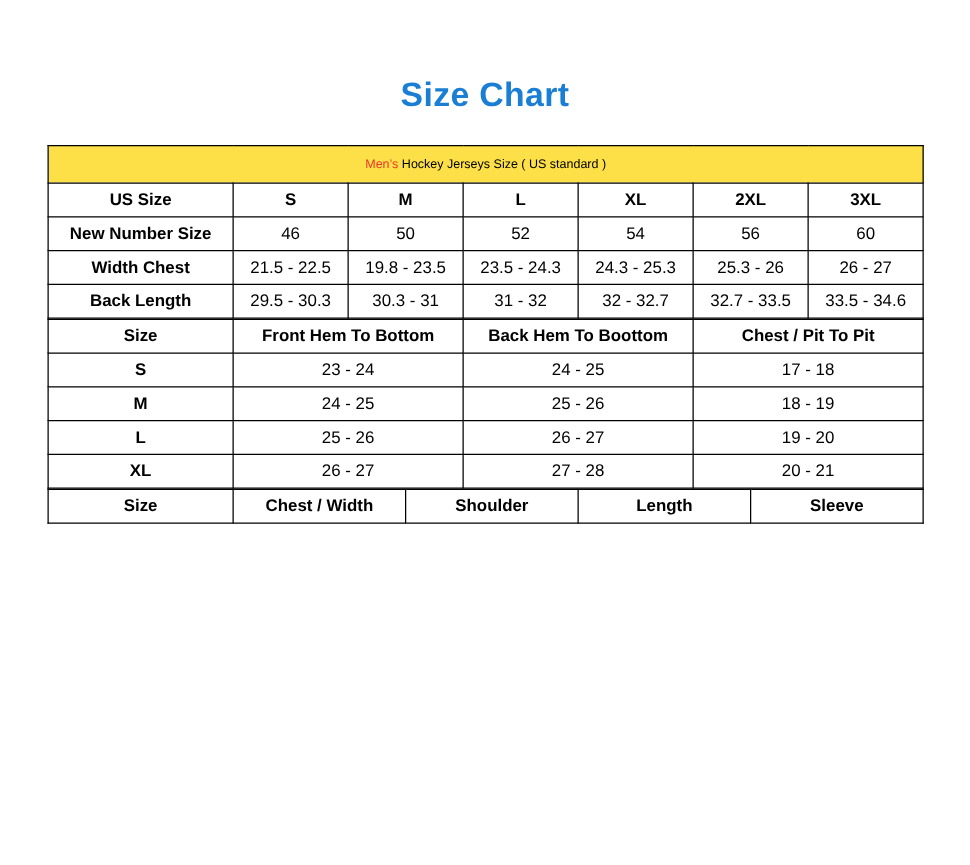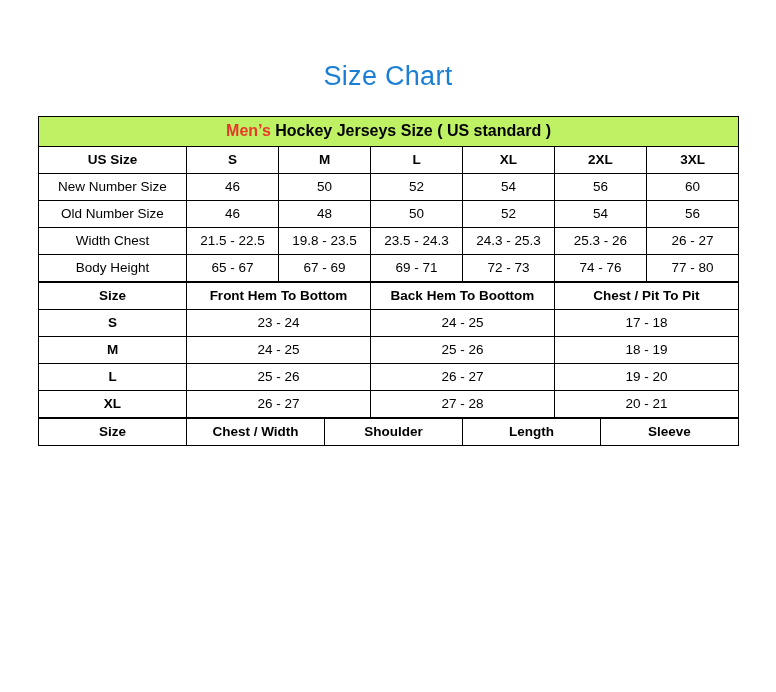--- a/index.html
+++ b/index.html
@@ -17,21 +17,21 @@
   .page {
     position: relative;
     width: 776px;
     height: 692px;
     box-sizing: border-box;
   }
   .title {
     text-align: center;
     color: #1a7fd4;
     font-size: 27px;
-    font-weight: normal;
+    font-weight: bold;
     letter-spacing: 0.3px;
     padding-top: 62px;
     padding-bottom: 0;
     line-height: 1.1;
   }
   .tables {
     margin: 24px 38px 0 38px;
   }
   table {
     border-collapse: collapse;
@@ -41,34 +41,34 @@
   td, th {
     border: 1px solid #000000;
     font-size: 13.5px;
     text-align: center;
     vertical-align: middle;
     padding: 0;
     height: 26px;
     font-weight: normal;
   }
   .banner td {
-    background: #bef264;
-    font-size: 16px;
-    font-weight: bold;
+    background: #fde047;
+    font-size: 10px;
+    font-weight: normal;
     height: 29px;
   }
   .banner .accent {
     color: #e8392a;
   }
   .hdr td {
     font-weight: bold;
     margin-top: 28px;
   }
   .rowlabel {
-    font-weight: normal;
+    font-weight: bold;
   }
   .bold {
     font-weight: bold;
   }
   
   .men col.c0 { width: 148px; }
   .men col.cx { width: 92px; }
   
   .women col.c0 { width: 148px; }
   .women col.c1 { width: 184px; }
@@ -113,45 +113,36 @@
         <tr>
           <td class="rowlabel">New Number Size</td>
           <td>46</td>
           <td>50</td>
           <td>52</td>
           <td>54</td>
           <td>56</td>
           <td>60</td>
         </tr>
         <tr>
-          <td class="rowlabel">Old Number Size</td>
-          <td>46</td>
-          <td>48</td>
-          <td>50</td>
-          <td>52</td>
-          <td>54</td>
-          <td>56</td>
-        </tr>
-        <tr>
           <td class="rowlabel">Width Chest</td>
           <td>21.5 - 22.5</td>
           <td>19.8 - 23.5</td>
           <td>23.5 - 24.3</td>
           <td>24.3 - 25.3</td>
           <td>25.3 - 26</td>
           <td>26 - 27</td>
         </tr>
         <tr>
-          <td class="rowlabel">Body Height</td>
-          <td>65 - 67</td>
-          <td>67 - 69</td>
-          <td>69 - 71</td>
-          <td>72 - 73</td>
-          <td>74 - 76</td>
-          <td>77 - 80</td>
+          <td class="rowlabel">Back Length</td>
+          <td>29.5 - 30.3</td>
+          <td>30.3 - 31</td>
+          <td>31 - 32</td>
+          <td>32 - 32.7</td>
+          <td>32.7 - 33.5</td>
+          <td>33.5 - 34.6</td>
         </tr>
       </tbody>
     </table>
 
     <table class="women">
       <colgroup>
         <col class="c0">
           <col class="c1">
           <col class="c2">
           <col class="c3">

